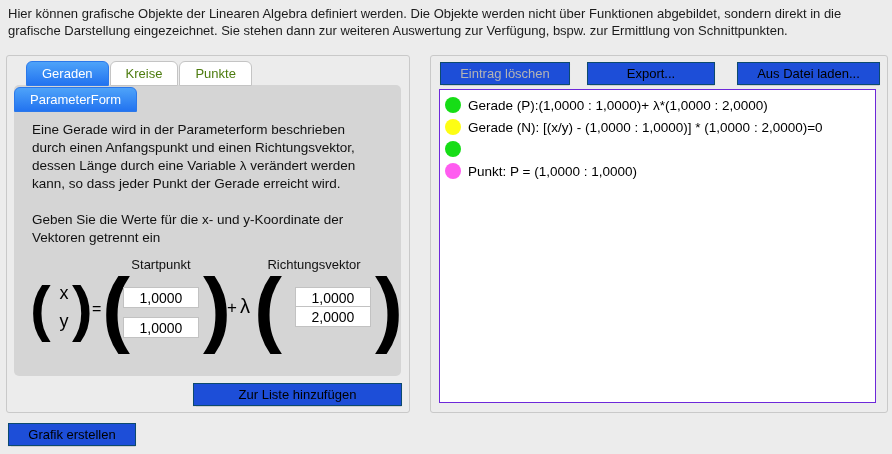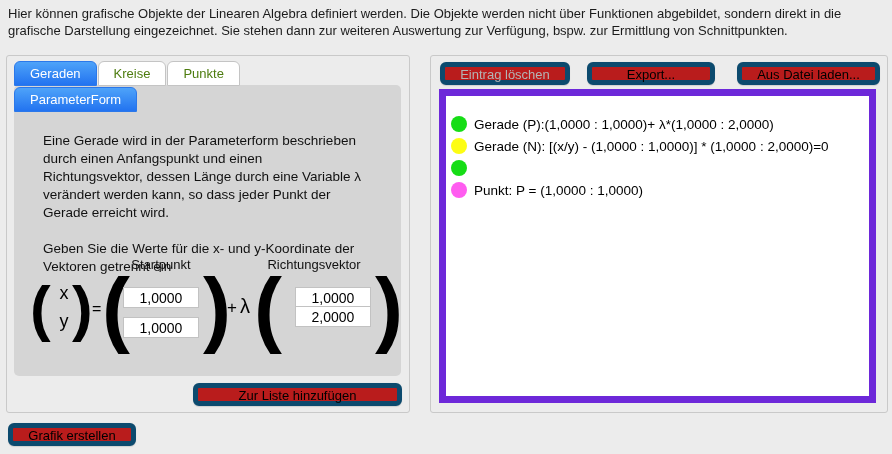--- a/index.html
+++ b/index.html
@@ -17,21 +17,21 @@
   }
   
   .panel{
     position:absolute;top:55px;height:356px;
     border:1px solid #c9c9c9;border-radius:3px;background:#ececec;
   }
   .panel.left{left:6px;width:402px;}
   .panel.right{left:430px;width:456px;}
   
   .tab-row{position:absolute;display:flex;gap:1px;z-index:3;}
-  .tab-row.primary{left:7px;top:5px;}
+  .tab-row.primary{left:19px;top:5px;}
   .tab-row.secondary{left:7px;top:31px;}
   .tab{
     height:25px;box-sizing:border-box;
     padding:4px 15px 0 15px;
     font-size:13px;text-align:center;
     background:#ffffff;border:1px solid #c4c4c4;
     border-radius:6px 6px 0 0;
     color:#4d7c0f;cursor:pointer;white-space:nowrap;
   }
   .tab.selected{
@@ -41,21 +41,21 @@
   
   .tab-content{
     position:absolute;left:7px;top:29px;width:387px;height:346px;
     height:291px;
     background:#d5d5d5;border-radius:5px;z-index:1;
   }
   .desc{
     position:absolute;left:14px;top:32px;width:352px;
     font-size:13.5px;line-height:18px;color:#111;
   }
-  .desc p{margin:15px;}
+  .desc p{margin:4px;}
   .desc p + p{margin-top:18px;}
   
   .eq-label{position:absolute;top:172px;font-size:13px;text-align:center;color:#111;}
   .eq-label.start{left:82px;width:130px;}
   .eq-label.dir{left:240px;width:120px;}
   .paren{
     position:absolute;font-family:"Liberation Sans",sans-serif;
     font-weight:bold;color:#000;line-height:1;
   }
   .paren.small{font-size:62px;top:192px;}
@@ -63,37 +63,37 @@
   .vec-letter{position:absolute;font-size:18px;color:#000;width:20px;text-align:center;}
   .eq-op{position:absolute;font-size:16px;color:#000;}
   .eq-field{
     position:absolute;width:76px;height:21px;box-sizing:border-box;
     border:1px solid #c2c2c2;background:#fff;
     font-family:"Liberation Sans",sans-serif;font-size:14px;text-align:center;color:#000;
     padding:0;
   }
   
   .btn{
-    box-sizing:border-box;background:#b91c1c;
-    border:5px solid #0c4a6e;border-radius:6px;
+    box-sizing:border-box;background:#1d4ed8;
+    border:1px solid #0c4a6e;border-radius:0;
     font-family:"Liberation Sans",sans-serif;font-size:13px;color:#000;
     box-shadow:0 0.5px 1px rgba(0,0,0,0.12);
     cursor:pointer;text-align:center;padding:0;
   }
   .btn:disabled{color:#b4b4b4;cursor:default;}
   .btn.add{position:absolute;left:186px;top:327px;width:209px;height:23px;z-index:2;}
   .btn.create{position:absolute;left:8px;top:423px;width:128px;height:23px;}
   .btn.del{position:absolute;left:9px;top:6px;width:130px;height:23px;}
   .btn.export{position:absolute;left:156px;top:6px;width:128px;height:23px;}
   .btn.load{position:absolute;left:306px;top:6px;width:143px;height:23px;}
   
   .listbox{
     position:absolute;left:8px;top:33px;width:437px;height:314px;
-    box-sizing:border-box;background:#fff;border:7px solid #6d28d9;
-    padding-top:17px;overflow:hidden;text-align:right;
+    box-sizing:border-box;background:#fff;border:1px solid #6d28d9;
+    padding-top:4px;overflow:hidden;text-align:right;
   }
   .list-item{
     display:flex;align-items:center;height:22px;padding-left:5px;
     font-size:13.5px;color:#000;white-space:nowrap;
   }
   .dot{
     width:16px;height:16px;border-radius:50%;
     margin-right:7px;flex:0 0 16px;
   }
 </style>

